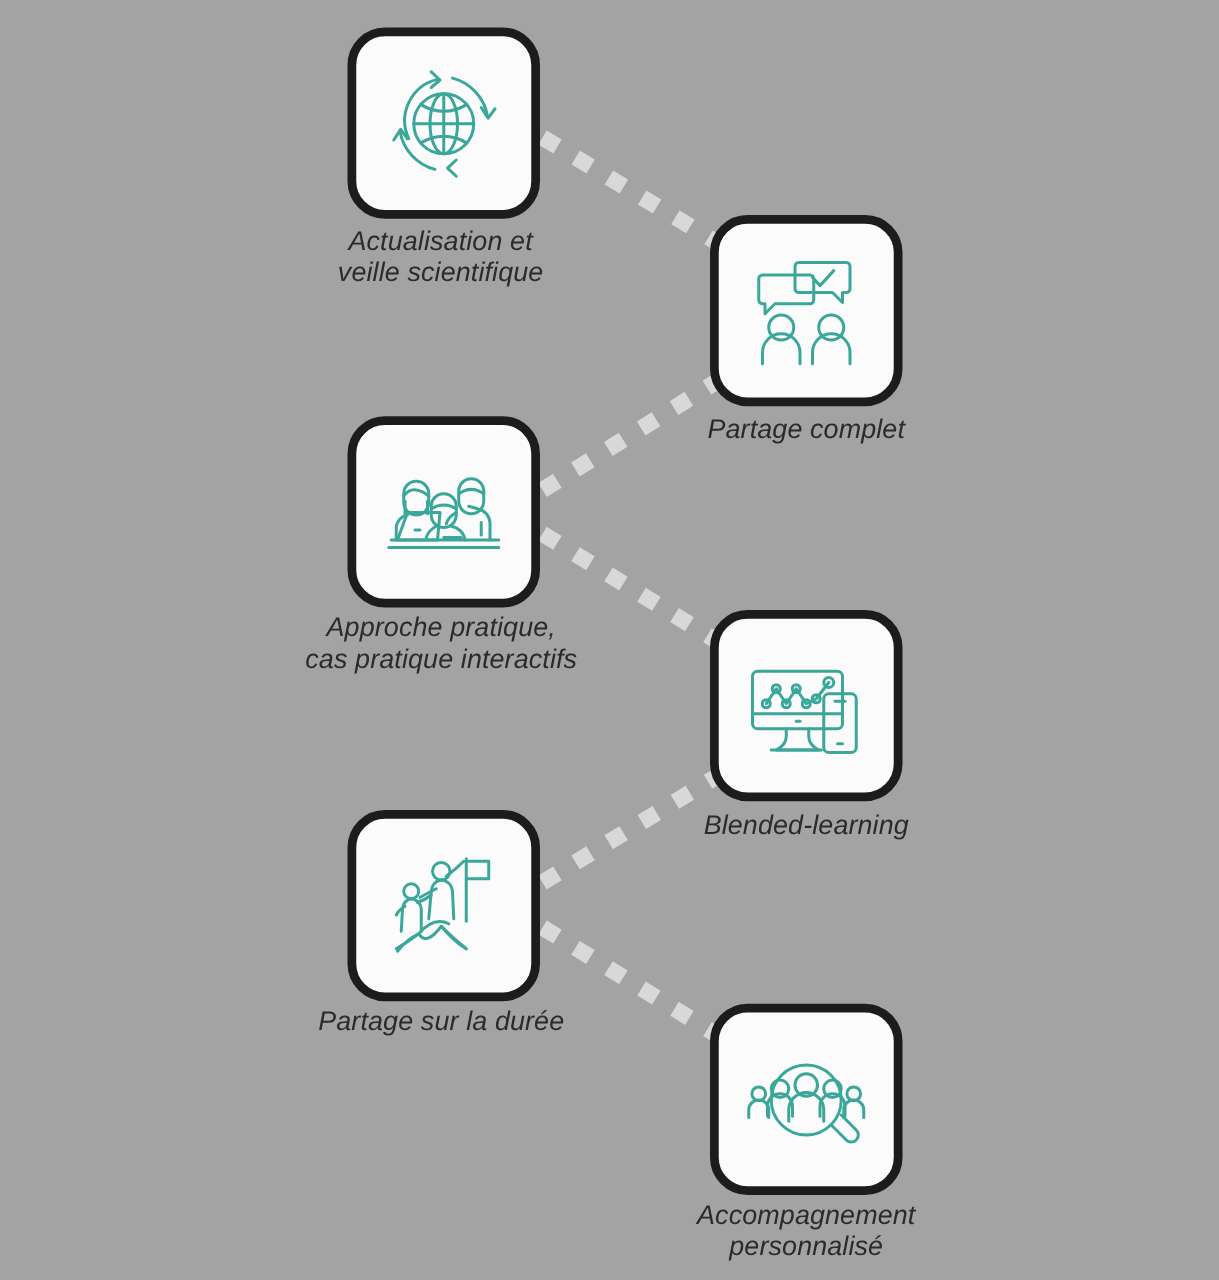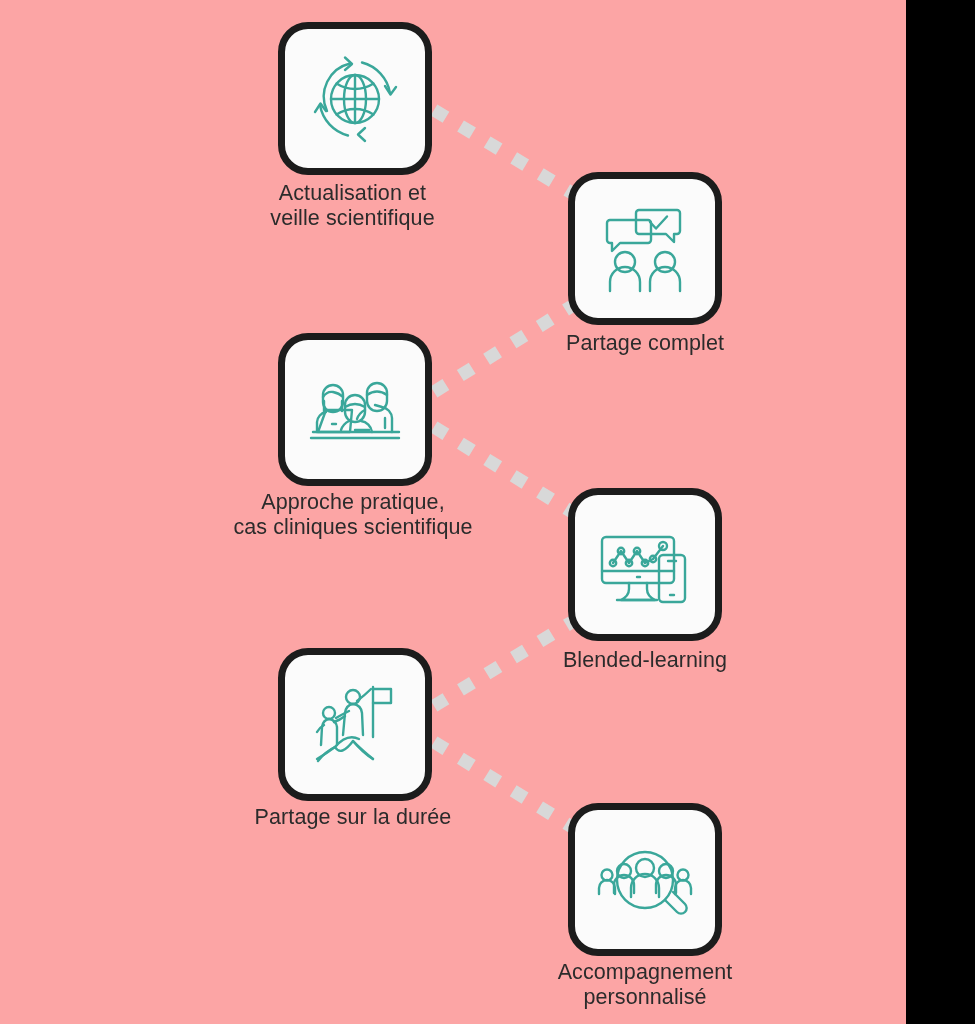--- a/index.html
+++ b/index.html
@@ -1,17 +1,17 @@
 <!DOCTYPE html>
 <html><head>
 <meta charset="utf-8">
 <style>
   html,body{margin:0;padding:0;background:#000;}
   body{width:975px;height:1024px;overflow:hidden;font-family:"Liberation Sans",sans-serif;}
-  .stage{position:relative;width:906px;height:1024px;background:#fca5a5;}
+  .stage{position:relative;width:975px;height:1024px;background:#a3a3a3;font-style:italic;}
 
   
   .connectors{position:absolute;left:0;top:0;width:975px;height:1024px;pointer-events:none;}
   .card{
     position:absolute;
     width:154px;height:153px;
     background:#fbfbfb;
     border:7px solid #1c1c1c;
     border-radius:30px;
     box-sizing:border-box;
@@ -117,21 +117,21 @@
         <path d="M50 70 h14"></path>
 
         <path d="M13 72 l8 -22 h26 l-2 22 z"></path>
         <line x1="27" y1="64" x2="31" y2="64"></line>
         <line x1="6" y1="78" x2="94" y2="78"></line>
         <path d="M8 72 h86"></path>
       </g>
     </svg>
   </div>
   <div class="label" id="label-3">Approche pratique,
-cas cliniques scientifique</div>
+cas pratique interactifs</div>
 
   <div class="card" id="card-4">
     <svg class="glyph" viewBox="0 0 100 100">
       <g fill="none" stroke="#3aa79a" stroke-width="2.4" stroke-linecap="round" stroke-linejoin="round">
         <path d="M11 22 h64 a4 4 0 0 1 4 4 v38 a4 4 0 0 1 -4 4 h-64 a4 4 0 0 1 -4 -4 v-38 a4 4 0 0 1 4 -4 z"></path>
         <line x1="7" y1="56" x2="79" y2="56"></line>
         <line x1="42" y1="62" x2="45" y2="62"></line>
         <path d="M34 68 v6 q0 7 -8 11 h34 q-8 -4 -8 -11 v-6"></path>
         <line x1="22" y1="85" x2="62" y2="85"></line>
 

